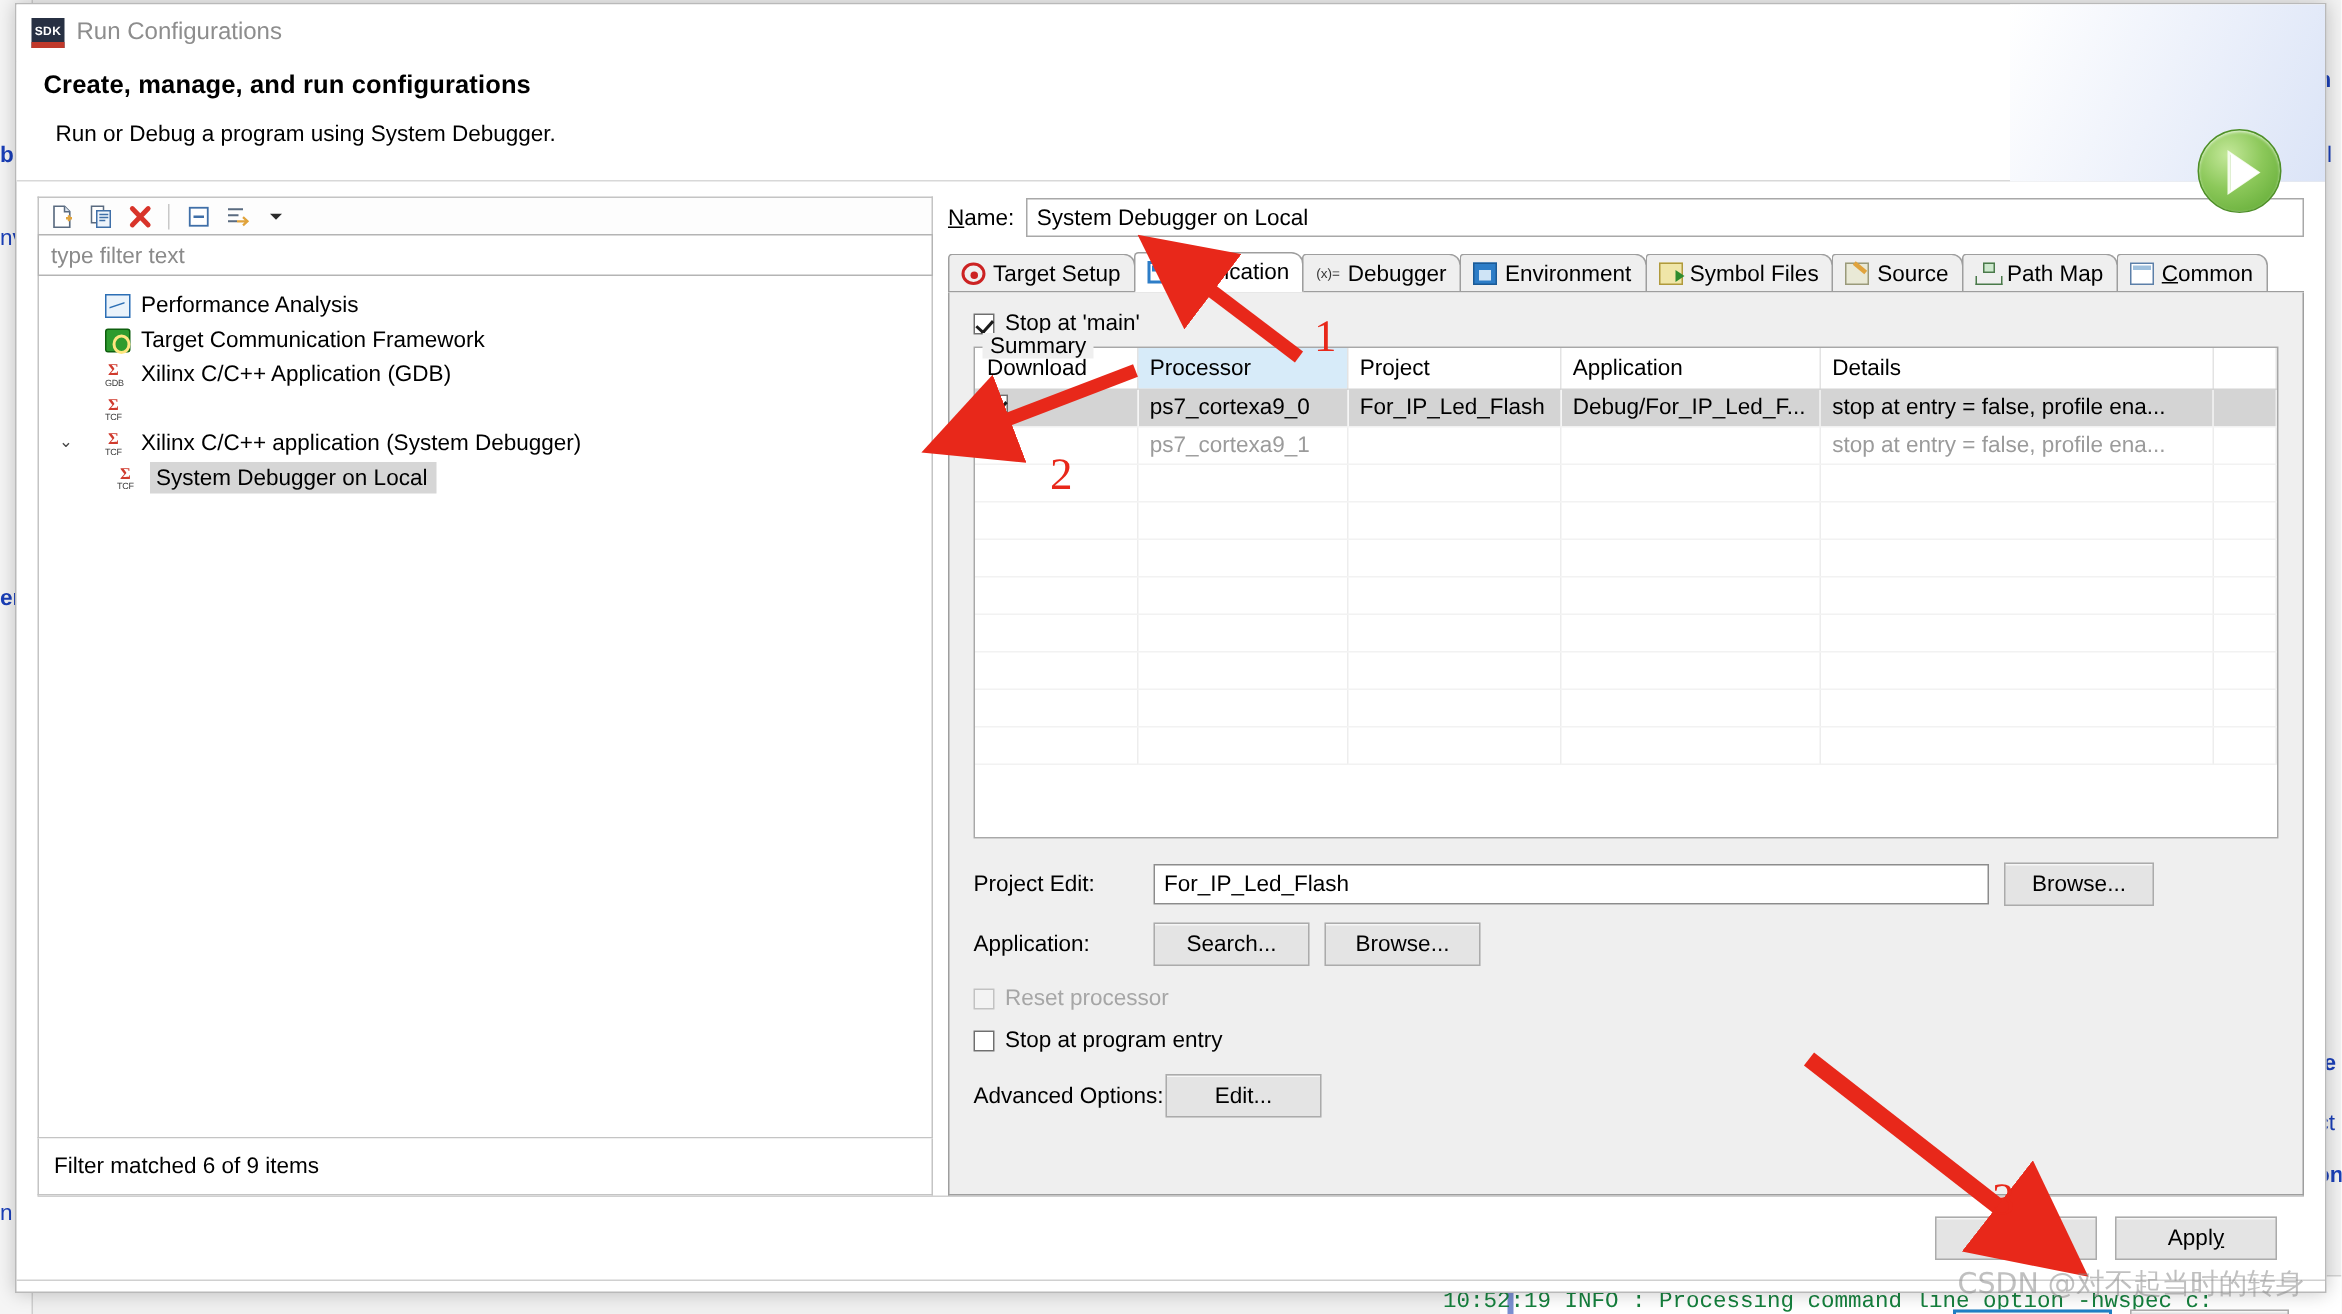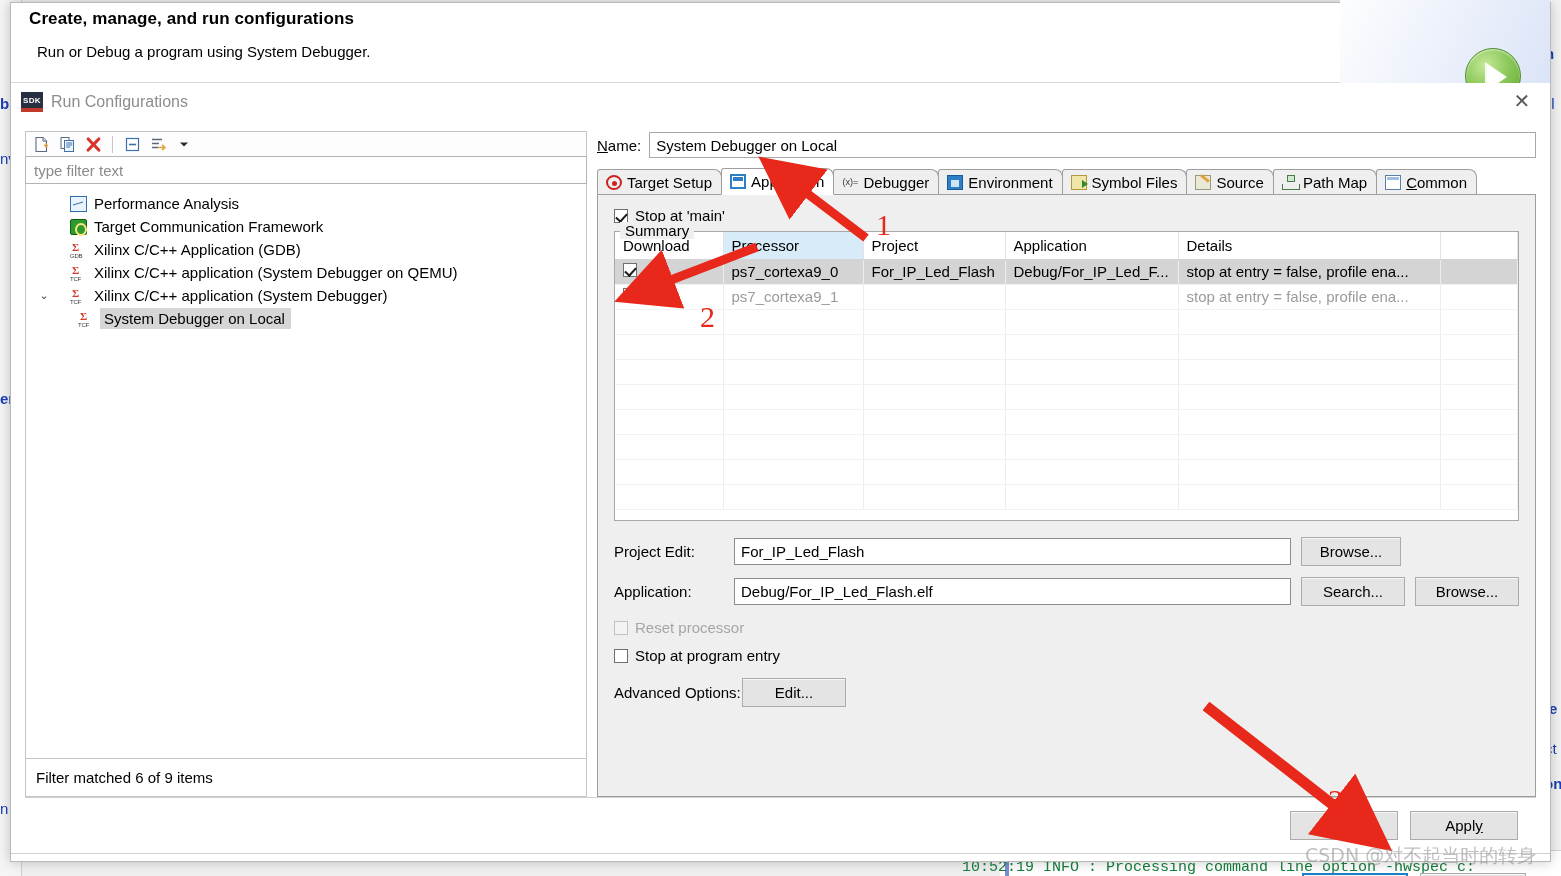--- a/index.html
+++ b/index.html
@@ -198,21 +198,21 @@
   .chkbox.checked::after {
     content:""; position:absolute; left:3px; top:1px; width:5px; height:9px;
     border:solid #1b1b1b; border-width:0 2px 2px 0; transform:rotate(42deg);
   }
   .chkbox.disabled { border-color:#c2c2c2; background:#f3f3f3; }
   .disabled-text { color:#a6a6a6; }
 
   
   #summary-group { position: relative; }
   #summary-legend { position:absolute; left:6px; top:-9px; background:#efefef; padding:0 5px; font-size:15px; }
-  #summary-box { border:1px solid #a8a8a8; background:#fff; height: 290px; margin-top: 7px; overflow: hidden; }
+  #summary-box { border:1px solid #a8a8a8; background:#fff; height: 328px; margin-top: 7px; overflow: hidden; }
   table.summary { border-collapse: collapse; width: 100%; table-layout: fixed; font-size: 15px; }
   table.summary th {
     font-weight: normal; text-align: left; height: 27px; padding: 0 8px;
     border-right: 1px solid #e3e3e3; border-bottom: 1px solid #d4d4d4; background: #fff;
   }
   table.summary th.selcol { background: #d7ebf9; }
   table.summary td {
     height: 25px; padding: 0 8px; border-right: 1px solid #ededed;
     border-bottom: 1px solid #f2f2f2; overflow: hidden; white-space: nowrap;
   }
@@ -284,36 +284,36 @@
       <div class="bg-word" style="left: 1544px; top: 775px;">on</div>
       <div class="bg-word thin" style="left: 1546px; top: 860px;">C:</div>
     </div>
   <div id="bg-console-bar"></div>
   <div id="bg-gutter"></div>
   <div id="bg-console-line">10:52:19 INFO   : Processing command line option -hwspec c:</div>
 </div>
 
 <div id="dialog">
 
+  <div id="titlebar">
+    <div id="sdk-icon">SDK</div>
+    <div id="title-text">Run Configurations</div>
+    <div id="close-btn">✕</div>
+  </div>
+
   <div id="header-band">
     <div id="header-banner"></div>
     <div id="run-glyph">
       <span class="tri-outline"></span>
         <span class="tri-inner"></span>
     </div>
     <div id="header-title">Create, manage, and run configurations</div>
     <div id="header-sub">Run or Debug a program using System Debugger.</div>
   </div>
 
-  <div id="titlebar">
-    <div id="sdk-icon">SDK</div>
-    <div id="title-text">Run Configurations</div>
-    <div id="close-btn">✕</div>
-  </div>
-
   <div id="body-split">
 
     <div id="left-panel">
       <div id="tree-toolbar">
         <div class="tb-btn">
           <svg width="17" height="17" viewBox="0 0 17 17">
               <path d="M3 1.5h7l3.5 3.5v10.5H3z" fill="#fff" stroke="#5a6b80" stroke-width="1.1"></path>
               <path d="M10 1.5v3.6h3.6" fill="#dfe8f2" stroke="#5a6b80" stroke-width="1"></path>
               <path d="M11 9.5h4M13 7.5v4" stroke="#e0a33c" stroke-width="1.6"></path>
             </svg>
@@ -374,21 +374,20 @@
             </span>
             <span class="tree-label">Xilinx C/C++ Application (GDB)</span>
           </div>
           <div class="tree-row">
             <span class="twisty"></span>
             <span style="width: 18px;"></span>
             <span class="tree-ico ico-xil">
               <span class="bug">Σ</span>
               <span class="sub">TCF</span>
             </span>
-            <span class="tree-label">Xilinx C/C++ application (System Debugger on QEMU)</span>
           </div>
           <div class="tree-row">
             <span class="twisty">⌄</span>
             <span style="width: 18px;"></span>
             <span class="tree-ico ico-xil">
               <span class="bug">Σ</span>
               <span class="sub">TCF</span>
             </span>
             <span class="tree-label">Xilinx C/C++ application (System Debugger)</span>
           </div>
@@ -564,21 +563,20 @@
         <div id="form-area">
 
           <div class="form-row">
             <div class="form-label">Project Edit:</div>
             <div class="txtfield" style="width:557px">For_IP_Led_Flash</div>
             <div class="btn">Browse...</div>
           </div>
 
           <div class="form-row">
             <div class="form-label">Application:</div>
-            <div class="txtfield" style="width:557px">Debug/For_IP_Led_Flash.elf</div>
             <div class="btn small">Search...</div>
             <div class="btn small">Browse...</div>
           </div>
 
           <div class="chk-row" style="margin:13px 0 11px 0">
             <span class="chkbox disabled"></span>
             <span class="disabled-text">Reset processor</span>
           </div>
 
           <div class="chk-row" style="margin:0 0 14px 0">

